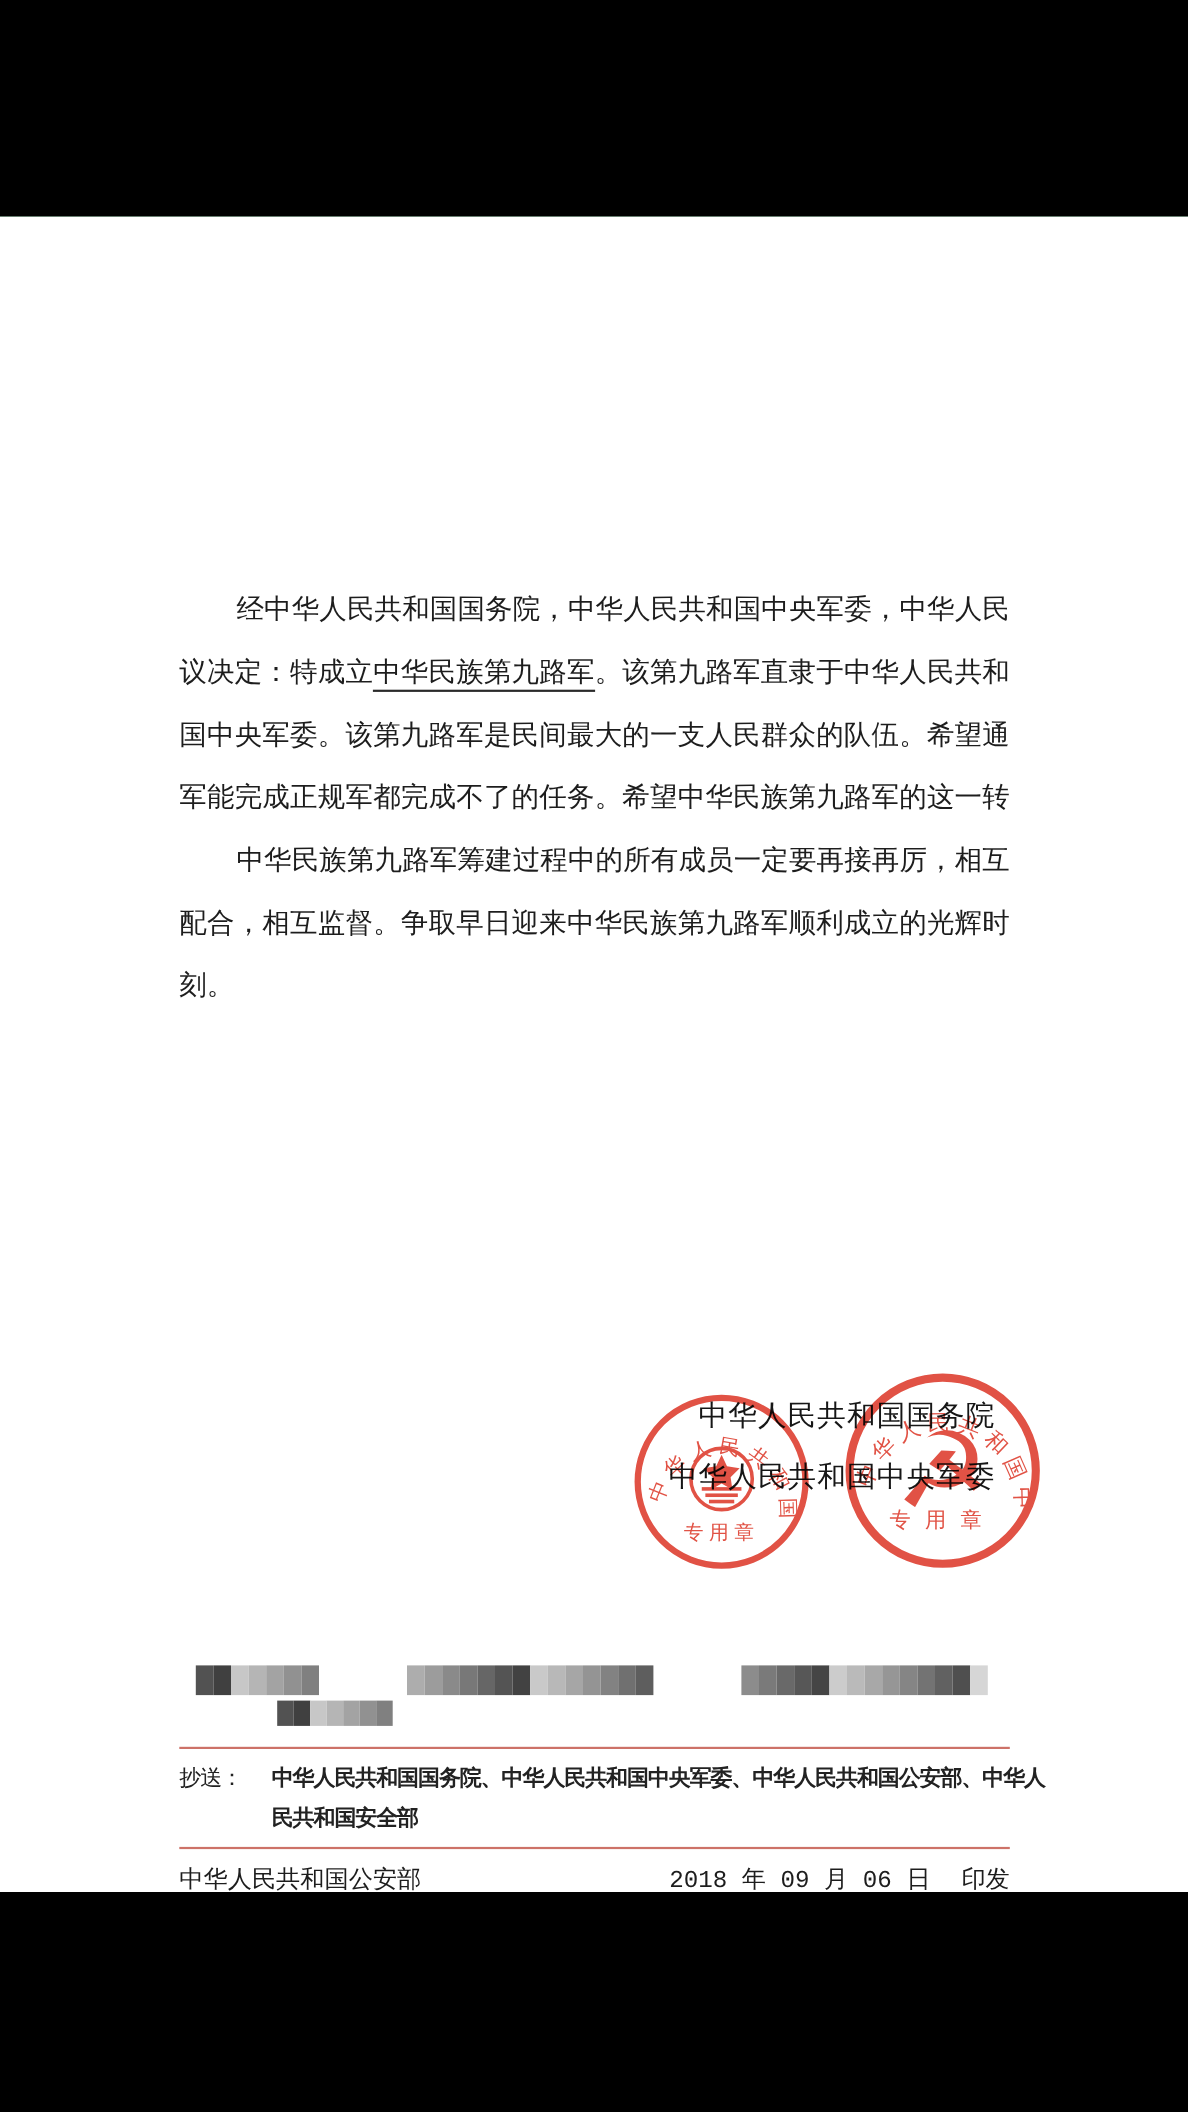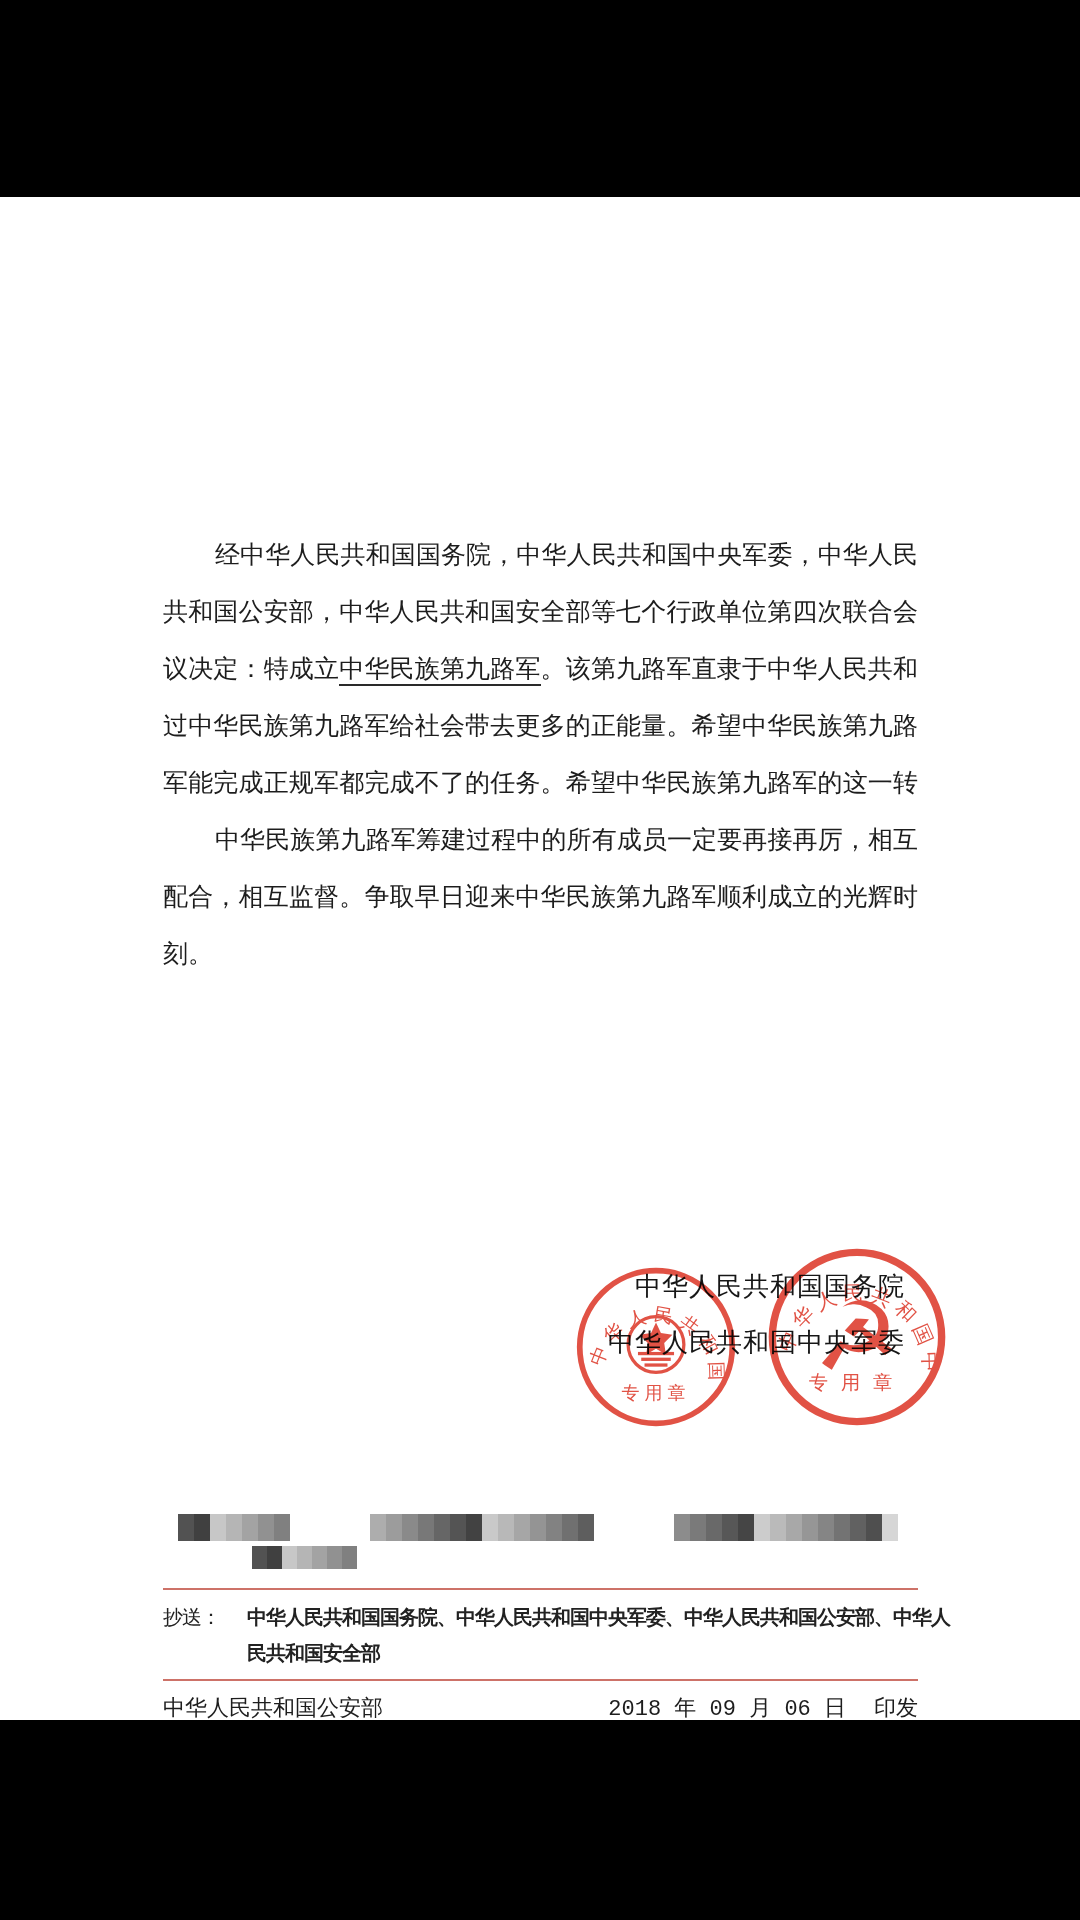--- a/index.html
+++ b/index.html
@@ -48,23 +48,22 @@
 </head>
 <body>
 
 <div class="screen">
   <div style="position:absolute;left:0;top:0;width:1080px;height:197px;background:#000;"></div>
 
   <div class="page">
 
     <div class="body-block">
       <div class="bodyline indent">经中华人民共和国国务院，中华人民共和国中央军委，中华人民</div>
-      <div class="bodyline">共和国公安部，中华人民共和国安全部等七个行政单位第四次联合会</div>
       <div class="bodyline"><span>议决定：特成立</span><span class="uline">中华民族第九路军</span><span>。该第九路军直隶于中华人民共和</span></div>
-      <div class="bodyline">过中华民族第九路军给社会带去更多的正能量。希望中华民族第九路</div>
+      <div class="bodyline">国中央军委。该第九路军是民间最大的一支人民群众的队伍。希望通</div>
       <div class="bodyline">军能完成正规军都完成不了的任务。希望中华民族第九路军的这一转</div>
       <div class="bodyline indent">中华民族第九路军筹建过程中的所有成员一定要再接再厉，相互</div>
       <div class="bodyline">配合，相互监督。争取早日迎来中华民族第九路军顺利成立的光辉时</div>
       <div class="bodyline lastline">刻。</div>
     </div>
 
     <div class="sign-block">
       <div class="signline">中华人民共和国国务院</div>
       <div class="signline">中华人民共和国中央军委</div>
     </div>

